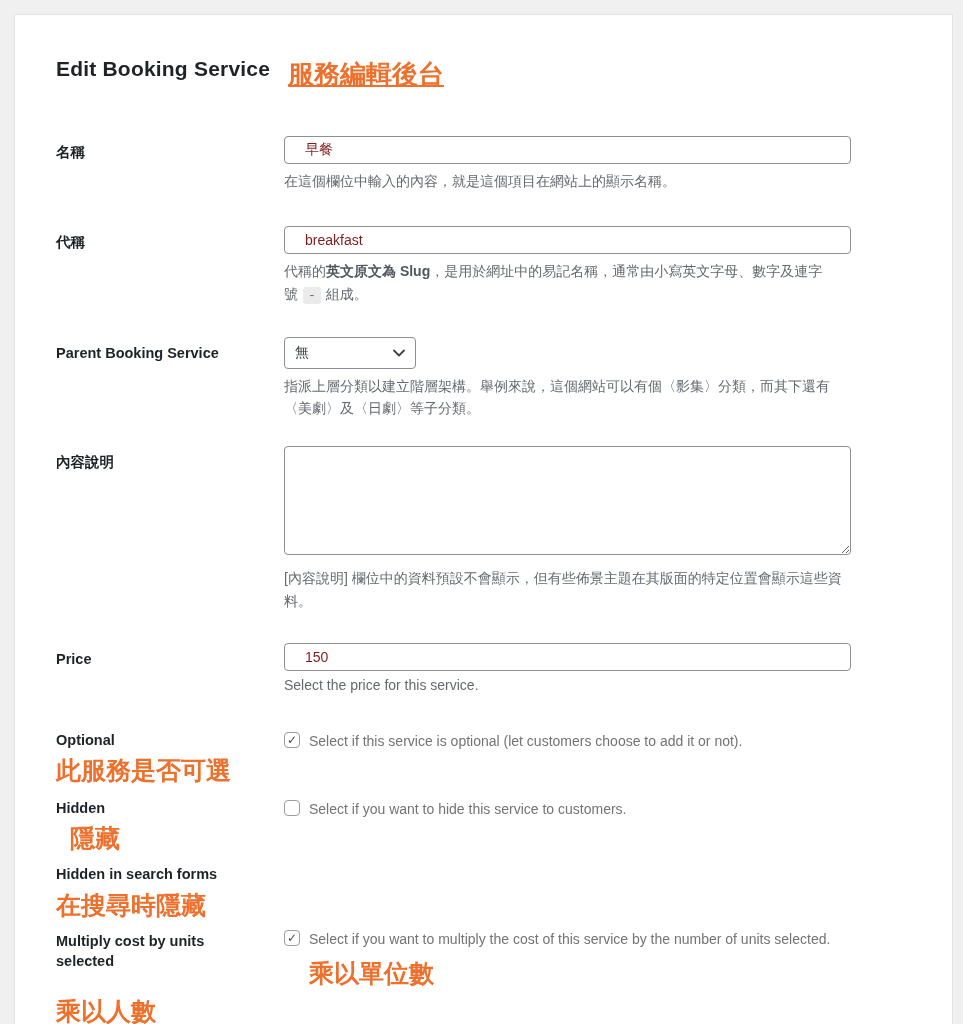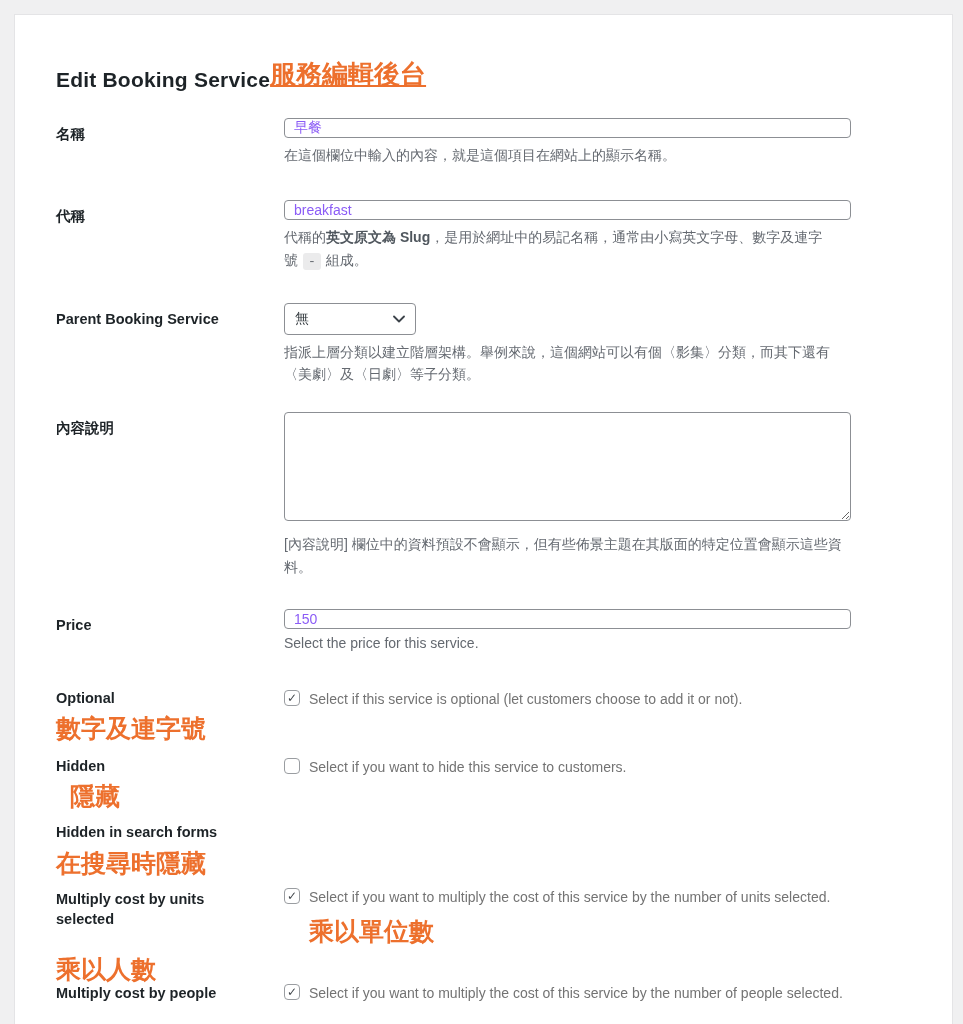--- a/index.html
+++ b/index.html
@@ -10,32 +10,32 @@
     color:#1d2327;
     position:relative;
   }
   .panel {
     position:absolute; left:14px; top:14px; width:939px; height:1080px;
     background:#ffffff; border:1px solid #e4e4e6; border-bottom:none;
   }
   .content { padding:42px 0 0 41px; }
 
   
-  .title-line { display:flex; align-items:flex-end; margin-bottom:26px; }
+  .title-line { display:flex; align-items:flex-start; gap:18px; margin-bottom:44px; }
   .page-title { font-size:21px; font-weight:600; color:#1d2327; letter-spacing:.2px; }
   .title-annotation { font-size:26px; font-weight:700; color:#ed702d;text-decoration:underline; }
 
   
   .row { display:grid; grid-template-columns:228px 567px; align-items:start; }
   .lbl { font-size:14.5px; font-weight:700; color:#1d2327; padding-top:7px; line-height:1.35; }
   .lbl.narrow { max-width:185px; }
 
   .text-input {
-    width:567px; height:20px; border:1px solid #8c8f94; border-radius:4px;
-    background:#fff; padding:0 9px; font-size:14px; color:#8b5cf6;
+    width:567px; height:28px; border:1px solid #8c8f94; border-radius:4px;
+    background:#fff; padding:0 20px; font-size:14px; color:#7f1d1d;
     font-family:"Liberation Sans","DejaVu Sans",sans-serif; outline:none;
   }
   textarea.text-area {
     width:567px; height:109px; border:1px solid #8c8f94; border-radius:4px;
     background:#fff; padding:6px 9px; font-size:14px; color:#2c3338;
     font-family:"Liberation Sans","DejaVu Sans",sans-serif; resize:both; outline:none;
   }
   .select {
     width:132px; height:32px; border:1px solid #8c8f94; border-radius:4px;
     background:#fff; padding:0 10px; font-size:14px; color:#2c3338;
@@ -130,21 +130,21 @@
       <div class="lbl">Price</div>
       <div>
         <input class="text-input" type="text" value="150" style="">
         <div class="help" style="margin-top:3px">Select the price for this service.</div>
       </div>
     </div>
 
     <div class="row r-opt">
       <div class="cb-block">
         <div class="lbl" style="padding-top:3px">Optional</div>
-        <div class="annotation">數字及連字號</div>
+        <div class="annotation">此服務是否可選</div>
       </div>
       <div class="cb-line">
         <span class="checkbox checked"></span>
         <span class="cb-text">Select if this service is optional (let customers choose to add it or not).</span>
       </div>
     </div>
 
     <div class="row r-hidden">
       <div class="cb-block">
         <div class="lbl" style="padding-top:3px">Hidden</div>

